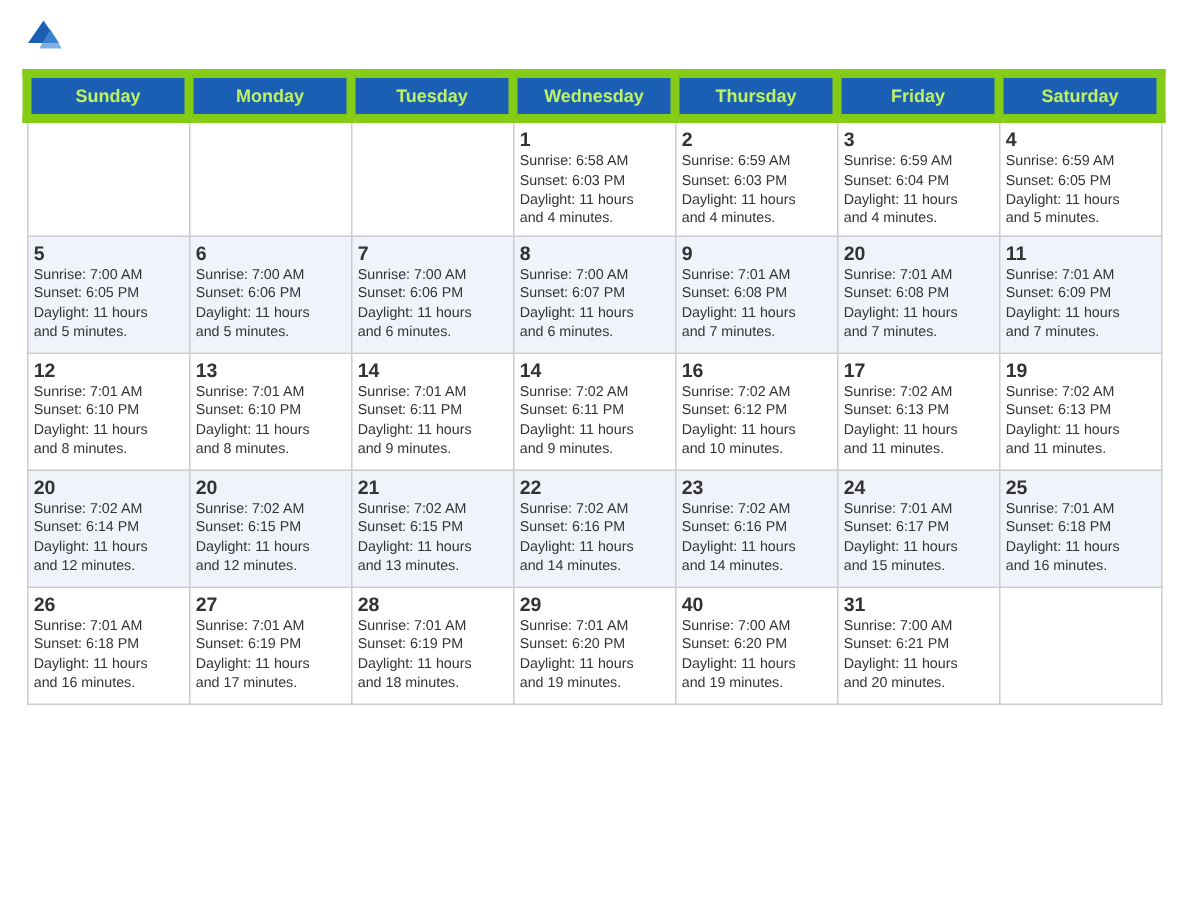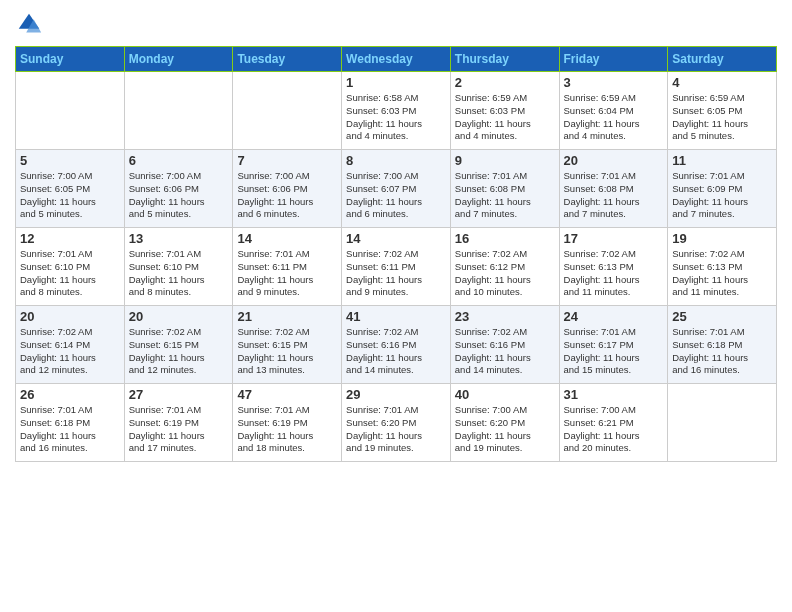--- a/index.html
+++ b/index.html
@@ -51,26 +51,26 @@
       font-size: 14px;
       color: #555;
     }
     .calendar {
       width: 100%;
       border-collapse: collapse;
       border: 1px solid #ccc;
     }
     .calendar th {
       background: #1a5fb4;
-      color: #7dd3fc;
+      color: #bef264;
       font-size: 12px;
       font-weight: bold;
       padding: 5px 4px;
-      text-align: left;
-      border: 1px solid #84cc16;
+      text-align: center;
+      border: 6px solid #84cc16;
     }
     .calendar td {
       border: 1px solid #ccc;
       vertical-align: top;
       padding: 3px 4px;
       width: calc(100% / 7);
       height: 78px;
     }
     .day-number {
       font-size: 13px;
@@ -217,21 +217,21 @@
           </td>
           <td>
             <div class="day-number">20</div>
             <div class="day-info">Sunrise: 7:02 AM<br>Sunset: 6:15 PM<br>Daylight: 11 hours<br>and 12 minutes.</div>
           </td>
           <td>
             <div class="day-number">21</div>
             <div class="day-info">Sunrise: 7:02 AM<br>Sunset: 6:15 PM<br>Daylight: 11 hours<br>and 13 minutes.</div>
           </td>
           <td>
-            <div class="day-number">41</div>
+            <div class="day-number">22</div>
             <div class="day-info">Sunrise: 7:02 AM<br>Sunset: 6:16 PM<br>Daylight: 11 hours<br>and 14 minutes.</div>
           </td>
           <td>
             <div class="day-number">23</div>
             <div class="day-info">Sunrise: 7:02 AM<br>Sunset: 6:16 PM<br>Daylight: 11 hours<br>and 14 minutes.</div>
           </td>
           <td>
             <div class="day-number">24</div>
             <div class="day-info">Sunrise: 7:01 AM<br>Sunset: 6:17 PM<br>Daylight: 11 hours<br>and 15 minutes.</div>
           </td>
@@ -243,21 +243,21 @@
         <tr>
           <td>
             <div class="day-number">26</div>
             <div class="day-info">Sunrise: 7:01 AM<br>Sunset: 6:18 PM<br>Daylight: 11 hours<br>and 16 minutes.</div>
           </td>
           <td>
             <div class="day-number">27</div>
             <div class="day-info">Sunrise: 7:01 AM<br>Sunset: 6:19 PM<br>Daylight: 11 hours<br>and 17 minutes.</div>
           </td>
           <td>
-            <div class="day-number">47</div>
+            <div class="day-number">28</div>
             <div class="day-info">Sunrise: 7:01 AM<br>Sunset: 6:19 PM<br>Daylight: 11 hours<br>and 18 minutes.</div>
           </td>
           <td>
             <div class="day-number">29</div>
             <div class="day-info">Sunrise: 7:01 AM<br>Sunset: 6:20 PM<br>Daylight: 11 hours<br>and 19 minutes.</div>
           </td>
           <td>
             <div class="day-number">40</div>
             <div class="day-info">Sunrise: 7:00 AM<br>Sunset: 6:20 PM<br>Daylight: 11 hours<br>and 19 minutes.</div>
           </td>

